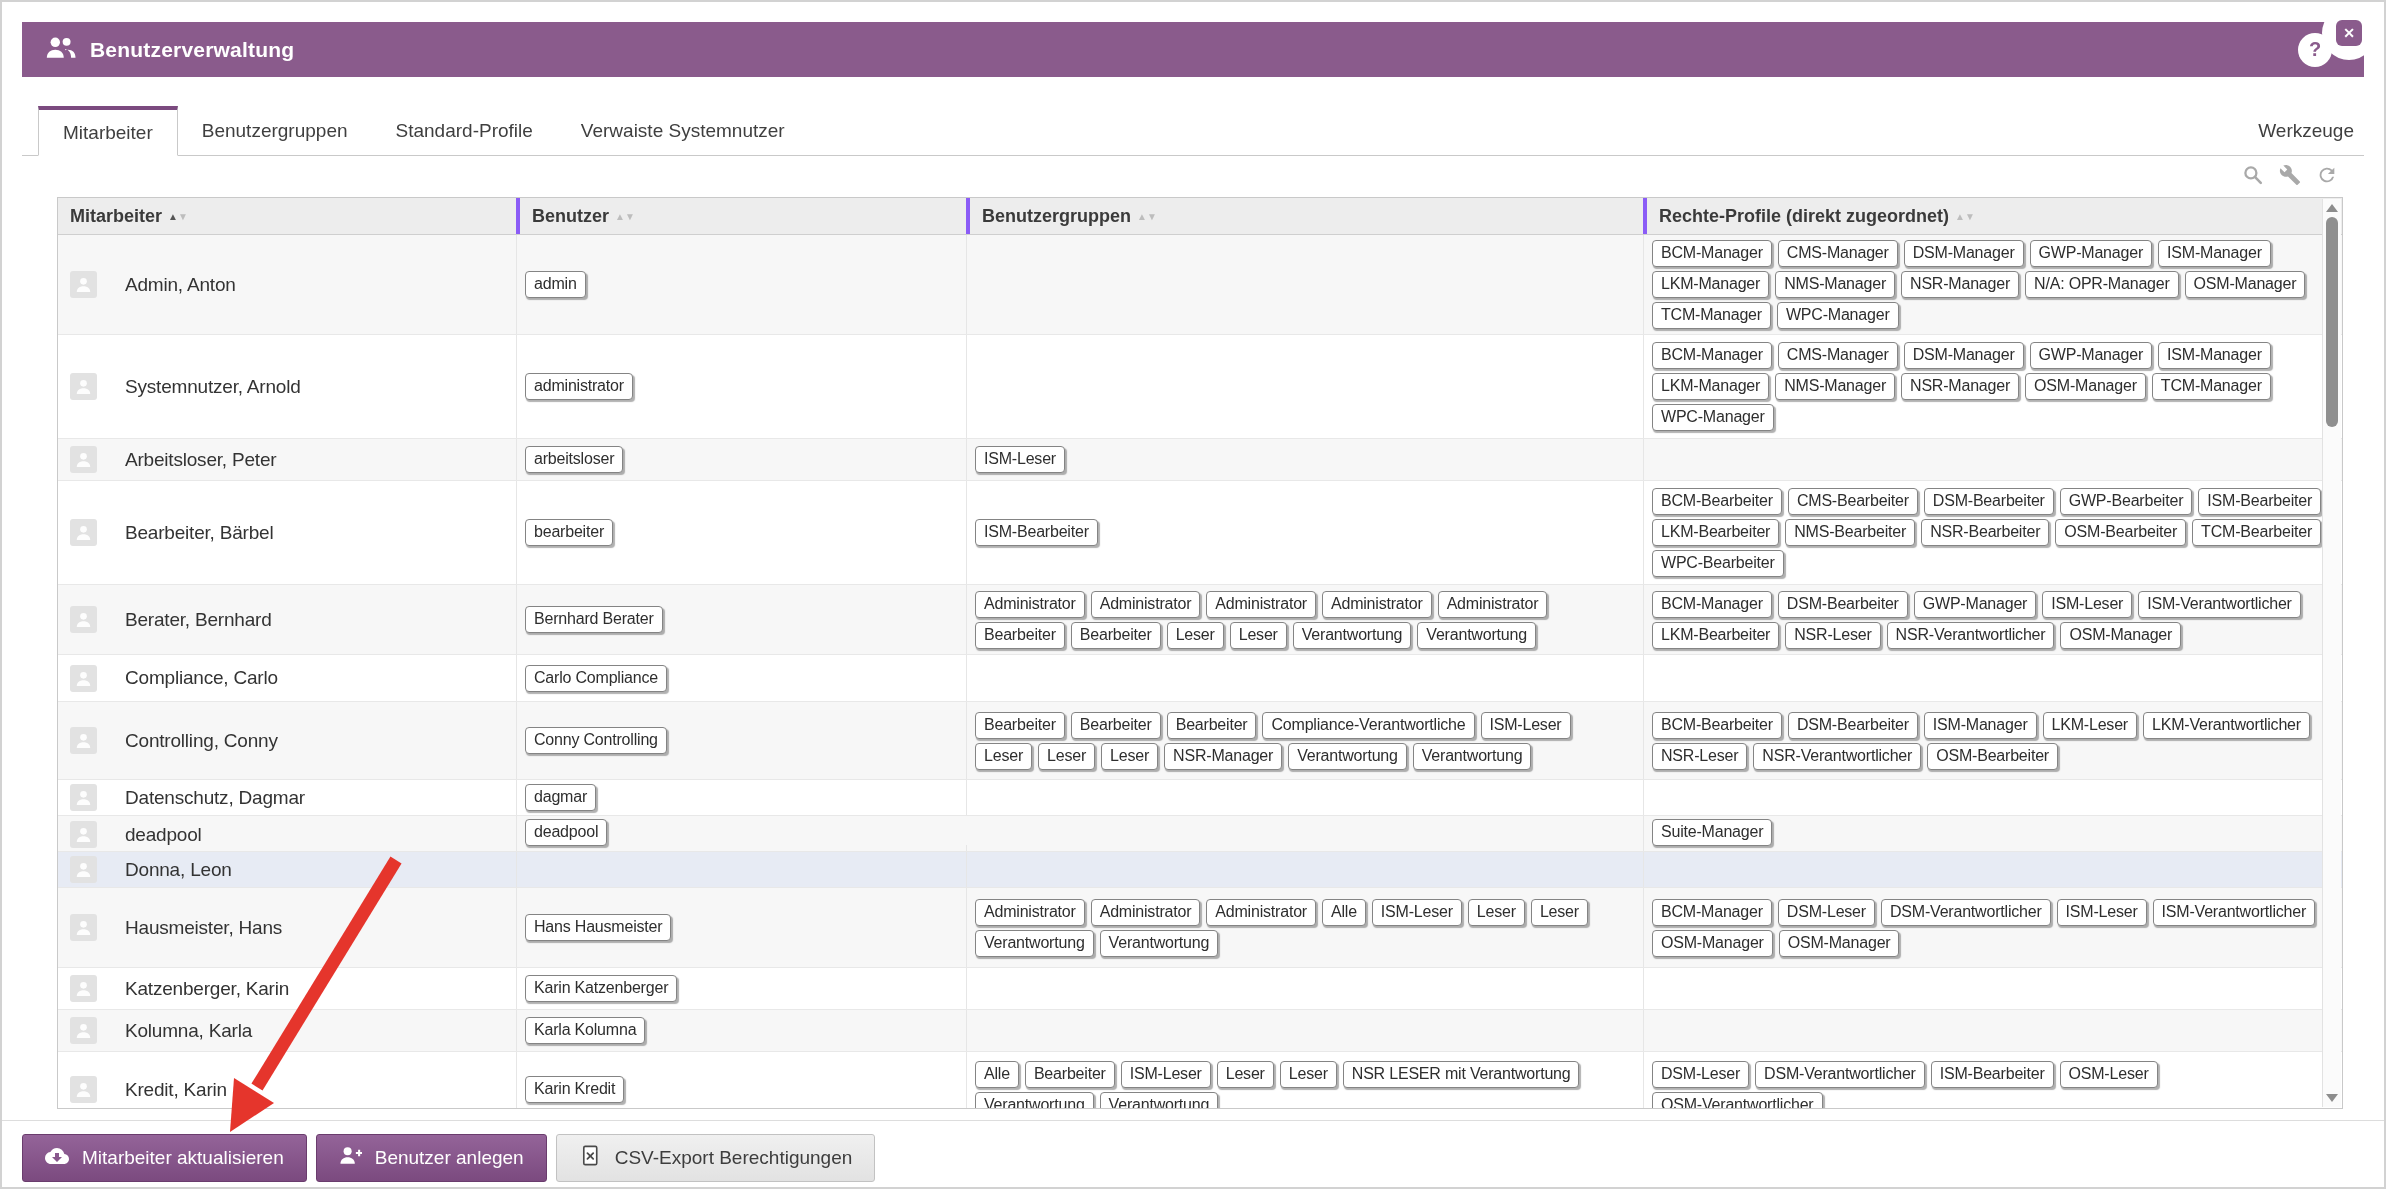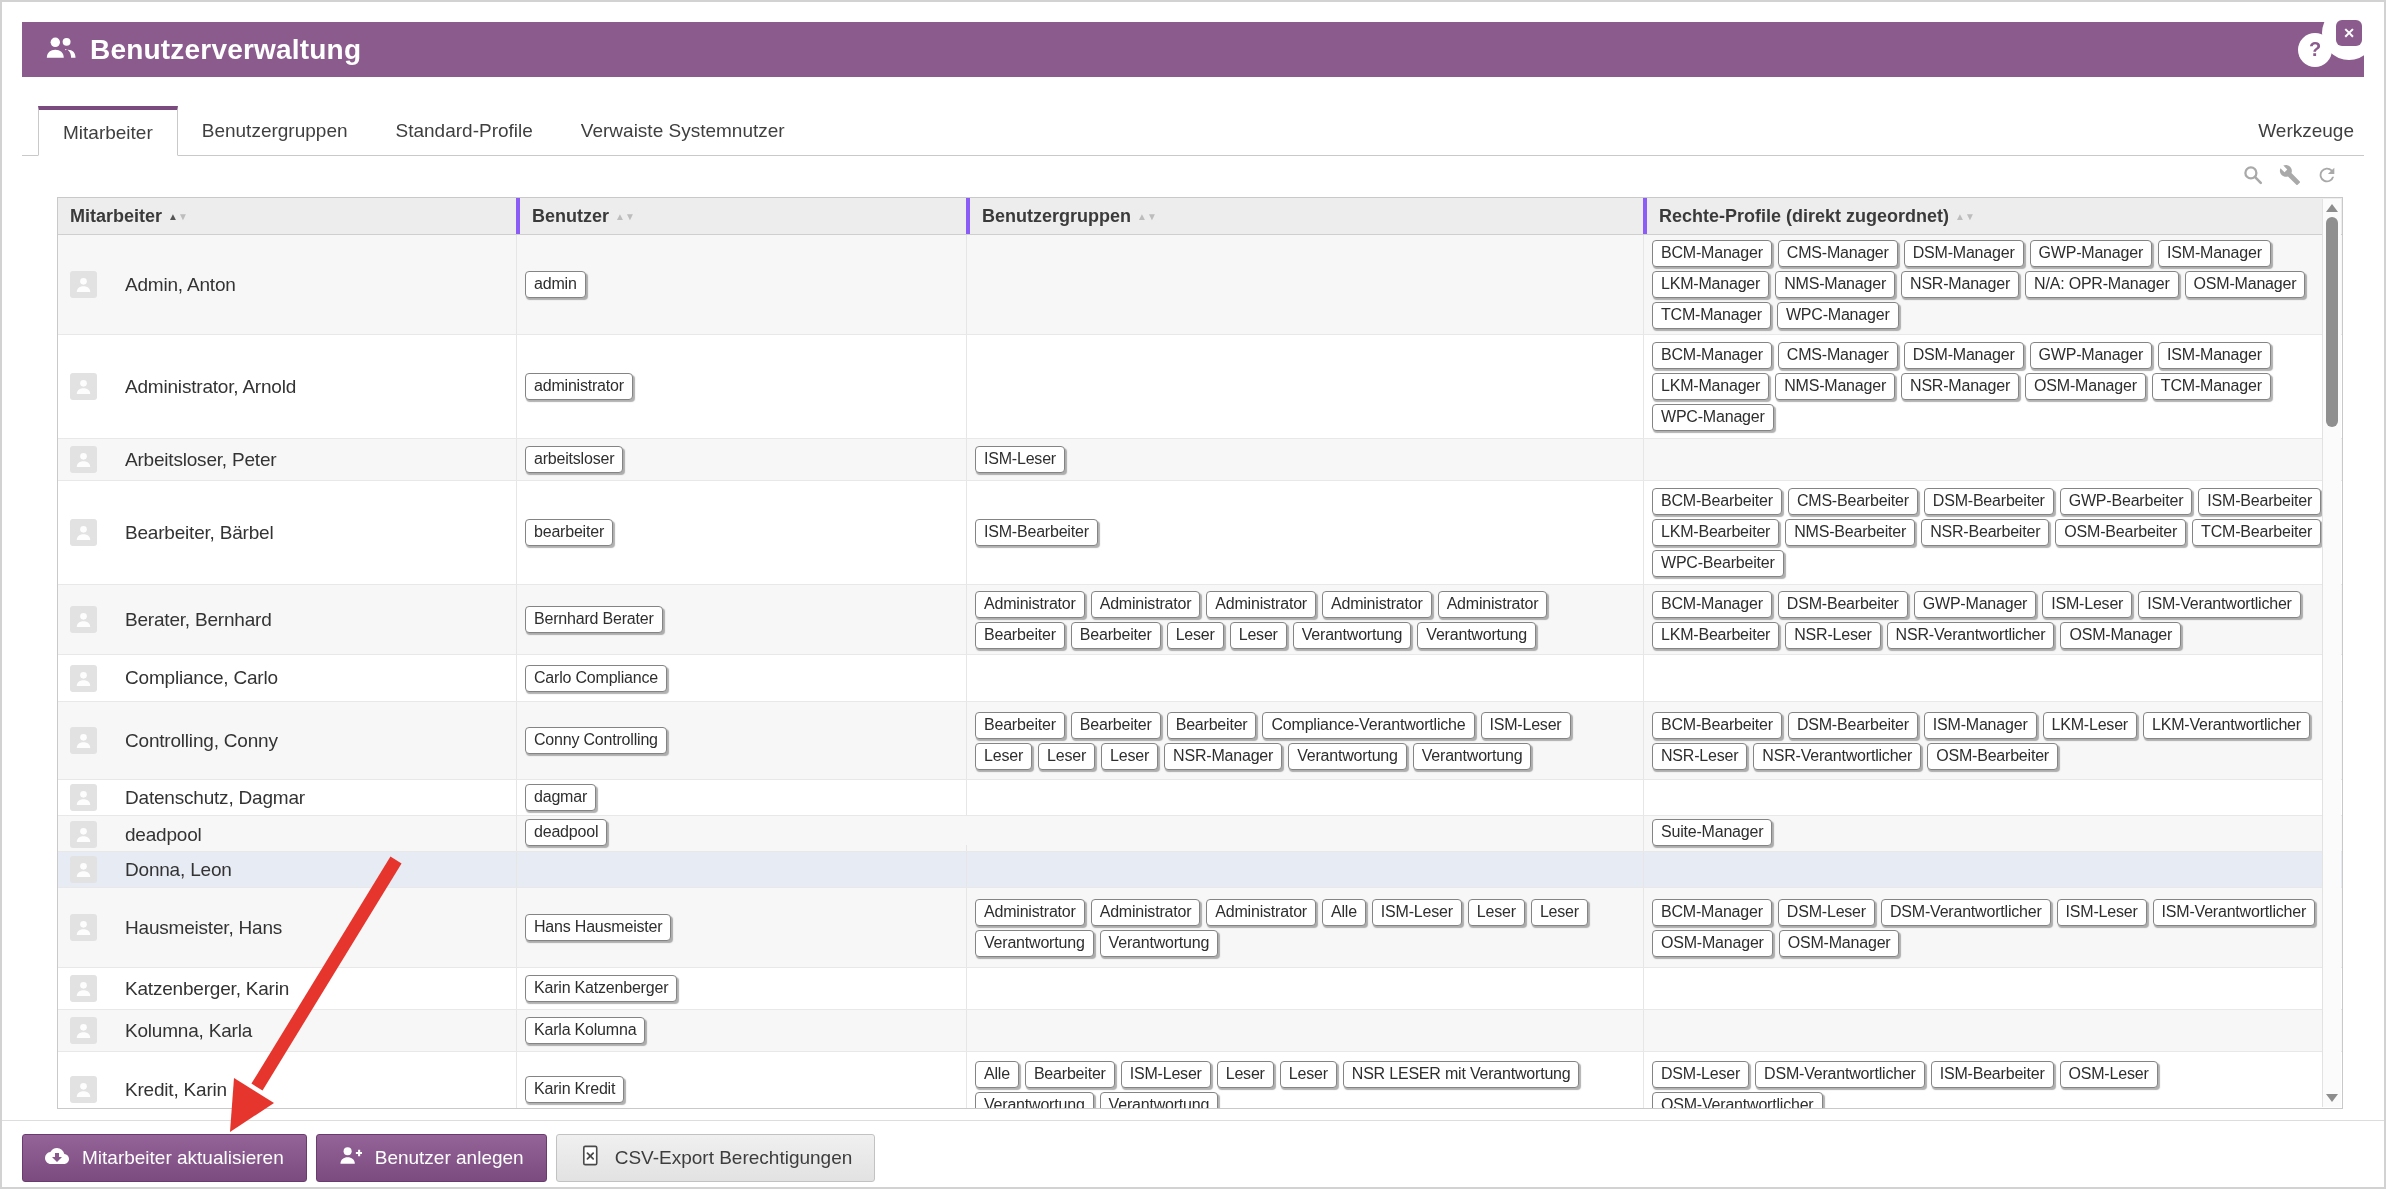--- a/index.html
+++ b/index.html
@@ -7,21 +7,21 @@
     --sel-row:#e7ebf4; --arrow-red:#e5352c; --ico:#a9a9a9;
   }
   *{box-sizing:border-box;margin:0;padding:0}
   html,body{width:2386px;height:1189px;overflow:hidden;background:#fff;
     font-family:"Liberation Sans",sans-serif;color:#3b3b3b}
   .window{position:absolute;inset:0;border:2px solid #d2d2d2;background:#fff}
 
   
   .titlebar{position:absolute;left:20px;right:20px;top:20px;height:55px;
     background:var(--purple);display:flex;align-items:center;padding-left:22px;gap:14px}
-  .titlebar .title{color:#fff;font-size:28px;font-weight:bold;letter-spacing:.2px}
+  .titlebar .title{color:#fff;font-size:21px;font-weight:bold;letter-spacing:.2px}
   .help-btn{position:absolute;right:32px;top:50%;transform:translateY(-50%);
     width:34px;height:34px;border-radius:50%;background:#fff;display:flex;
     align-items:center;justify-content:center;font-weight:bold;font-size:20px;color:var(--purple)}
   .close-wrap{position:absolute;top:-16px;right:-12px;width:54px;height:54px;
     background:#fff;border-radius:50%;}
   .close-btn{position:absolute;left:14px;top:14px;width:26px;height:26px;border:none;
     background:var(--purple);border-radius:6px;color:#fff;font-size:14px;font-weight:bold;
     display:flex;align-items:center;justify-content:center}
 
   
@@ -197,21 +197,21 @@
           </div>
         </div>
         <div class="trow" style="height: 104px;">
           <div class="td td-name" style="width:458px">
             <span class="avatar">
               <svg viewBox="0 0 24 24" width="19" height="19">
                 <circle cx="12" cy="8" r="4.2" fill="#fdfdfd"></circle>
                 <path d="M3.5 21.5c0-4.7 3.8-7.3 8.5-7.3s8.5 2.6 8.5 7.3z" fill="#fdfdfd"></path>
               </svg>
             </span>
-            <span class="nm">Administrator, Arnold</span>
+            <span class="nm">Systemnutzer, Arnold</span>
           </div>
           <div class="td td-user" style="width:450px">
             <span class="chip">administrator</span>
           </div>
           <div class="td td-groups" style="width:677px"></div>
           <div class="td td-profiles" style="flex:1">
             <span class="chip">BCM-Manager</span>
             <span class="chip">CMS-Manager</span>
             <span class="chip">DSM-Manager</span>
             <span class="chip">GWP-Manager</span>

